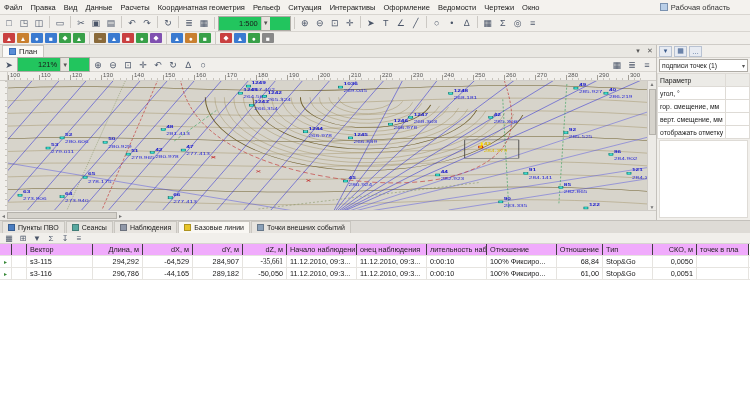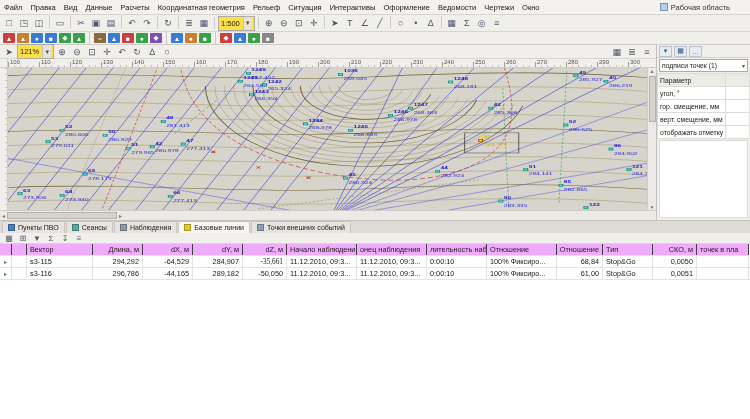--- a/index.html
+++ b/index.html
@@ -8,21 +8,21 @@
 .app{display:flex;flex-direction:column;width:750px;height:419px;font-size:8px}
 
 .menubar{height:15px;display:flex;align-items:center;background:#f4f2ee;border-bottom:1px solid #d8d5d0;font-size:7.5px;white-space:nowrap}
 .menu-item{padding:0 4px;cursor:default}
 .mb-right{margin-left:auto;display:flex;align-items:center;gap:3px;padding-right:20px;color:#333}
 .mb-right .sq{width:8px;height:8px;background:#b9cfe8;border:1px solid #7a92b0}
 
 .toolbar1{height:17px;display:flex;align-items:center;background:#f1efeb;border-bottom:1px solid #d8d5d0;padding:0 2px;gap:1px;white-space:nowrap}
 .tb-icon{width:14px;height:14px;display:flex;align-items:center;justify-content:center;font-size:9px;color:#4a5568;flex:none}
 .tb-sep{width:1px;height:12px;background:#ccc9c4;margin:0 2px;flex:none}
-.combo{display:flex;align-items:center;border:1px solid #aeaba5;background:#fde047;height:15px;font-size:7.5px;padding:0 2px;gap:3px;flex:none}
+.combo{display:flex;align-items:center;border:1px solid #aeaba5;background:#22c55e;height:15px;font-size:7.5px;padding:0 20px;gap:3px;flex:none}
 .combo .arr{font-size:6px;color:#555;background:#e6e3de;border-left:1px solid #c5c2bc;align-self:stretch;display:flex;align-items:center;padding:0 1px}
 .toolbar2{height:13px;display:flex;align-items:center;background:#f1efeb;border-bottom:1px solid #cfccc7;padding:0 3px;gap:2px}
 .c-icon{width:12px;height:10px;font-size:6.5px;color:#fff;display:flex;align-items:center;justify-content:center;border-radius:1px;flex:none}
 
 .workspace{flex:1;display:flex;min-height:0}
 .plan{flex:1;display:flex;flex-direction:column;border-right:1px solid #c4c1bc;min-width:0}
 .plan-titlebar{height:13px;background:#e9e7e2;display:flex;align-items:center;border-bottom:1px solid #d0cdc8}
 .plan-tab{display:flex;align-items:center;gap:3px;background:#fbfaf8;height:12px;padding:0 6px;border:1px solid #c9c6c0;border-bottom:none;font-size:7.5px;margin-left:2px}
 .plan-tab .ico{width:7px;height:7px;background:#5b8ed6;border:1px solid #3b6eb6}
 .pt-spacer{flex:1}
@@ -179,20 +179,29 @@
       <div class="tb-sep"></div>
       <div class="c-icon" style="background: rgb(201, 64, 64);">◆</div>
       <div class="c-icon" style="background: rgb(58, 122, 208);">▲</div>
       <div class="c-icon" style="background: rgb(56, 160, 72);">●</div>
       <div class="c-icon" style="background: rgb(136, 136, 136);">■</div>
     </div>
 
   <div class="workspace">
 
     <div class="plan">
+      <div class="plan-titlebar">
+        <span class="plan-tab">
+          <span class="ico"></span>
+          <span>План</span>
+        </span>
+        <span class="pt-spacer"></span>
+        <span class="win-btn">▾</span>
+        <span class="win-btn">✕</span>
+      </div>
 
       <div class="plan-toolbar">
         <span id="pt-a" style="display:flex;gap:1px">
             <div class="tb-icon">➤</div>
           </span>
         <span class="combo">
           <span>121%</span>
           <span class="arr">▼</span>
         </span>
         <span id="pt-b" style="display:flex;gap:1px">

